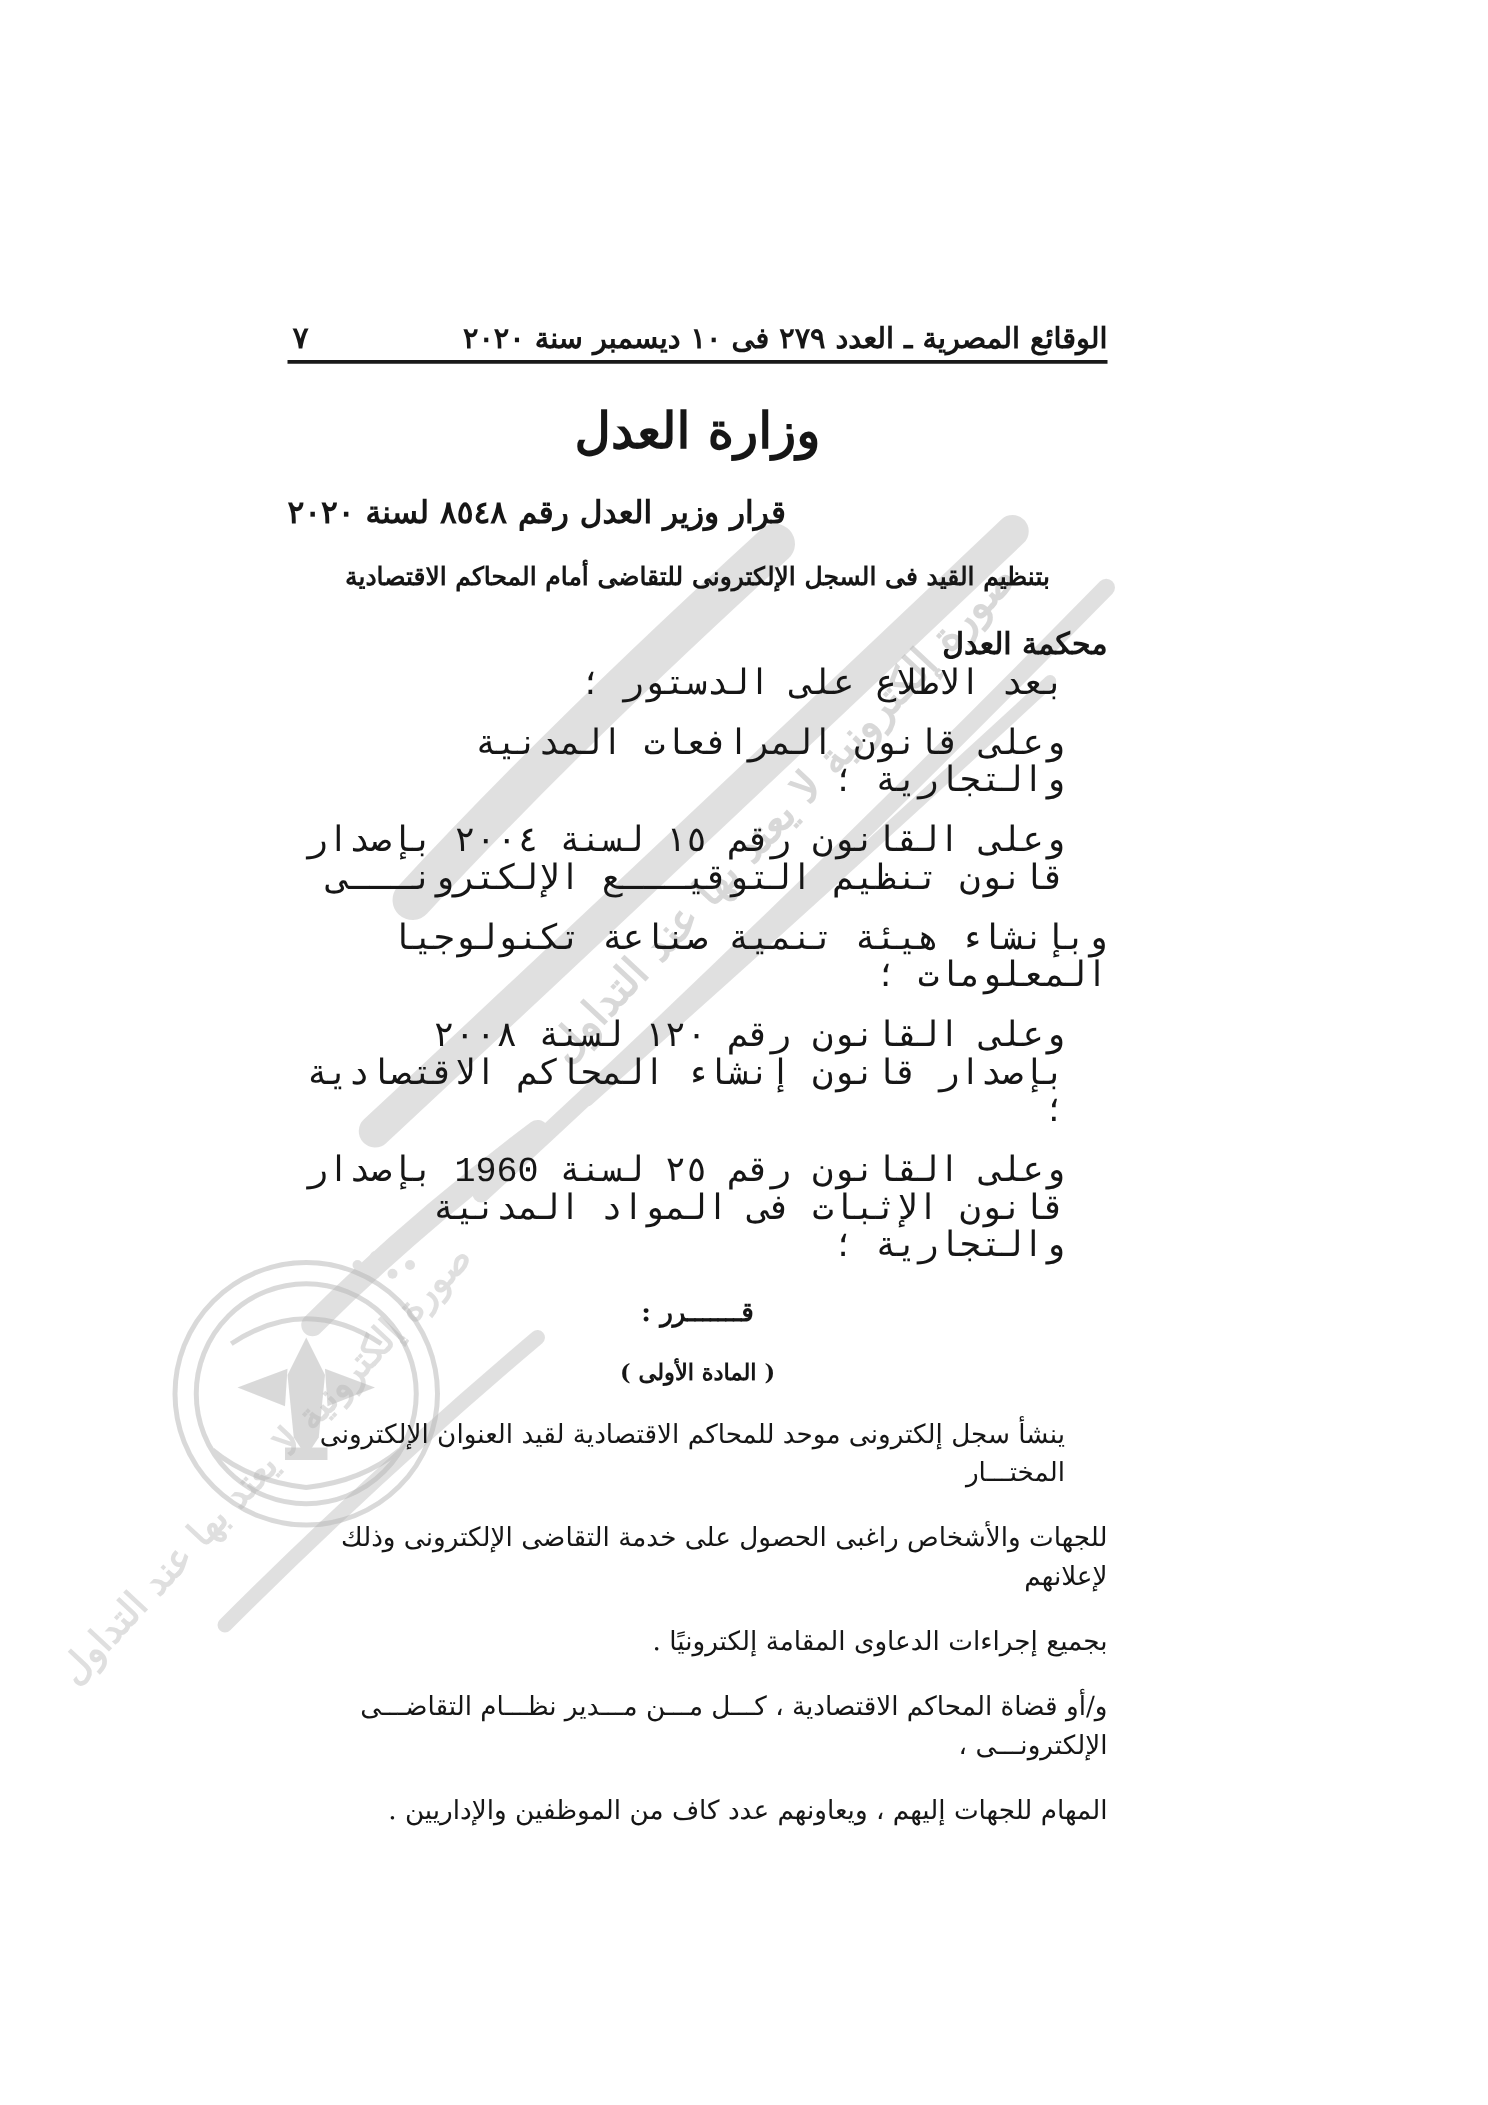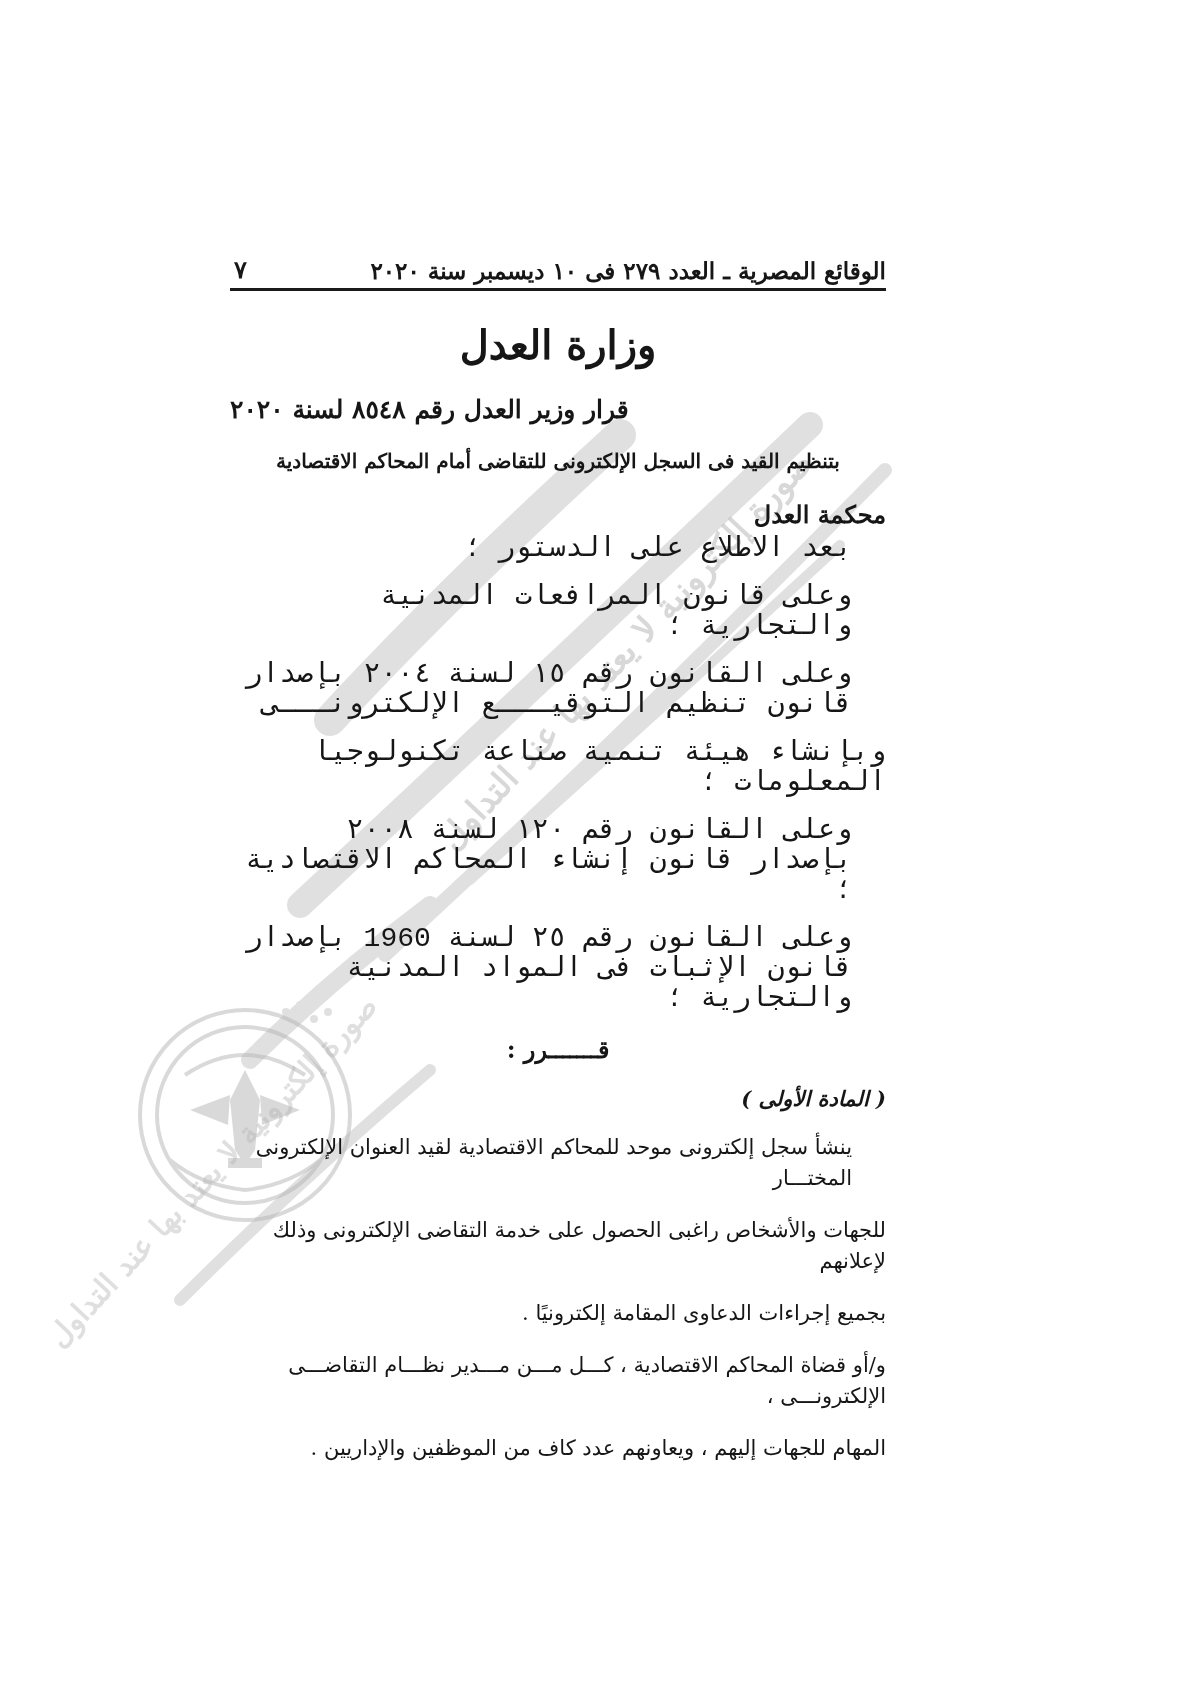--- a/index.html
+++ b/index.html
@@ -74,31 +74,30 @@
   .preamble{margin-top:3px;font-size:28px;font-family:Liberation Mono, monospace;}
   .pline{
     text-align:right;
     line-height:30px;
     margin-bottom:18px;
   }
   .indent{padding-right:34px;}
   .decision-word{
     margin-top:8px;
     text-align:center;
-    font-size:24px;
+    font-size:21px;
     font-weight:900;
     line-height:36px;
   }
   .article-heading{
     margin-top:16px;
-    text-align:right;
-    font-size:21px;
+    text-align:center;
+    font-size:18px;
     font-weight:bold;
     line-height:30px;
-    font-style:italic;
   }
   .article-par{margin-top:18px;font-size:21px;}
   .article-par.second{margin-top:12px;}
   .aline{
     line-height:31px;
     margin-bottom:21px;
   }
   
   .watermark-layer{
     position:absolute;inset:0;

